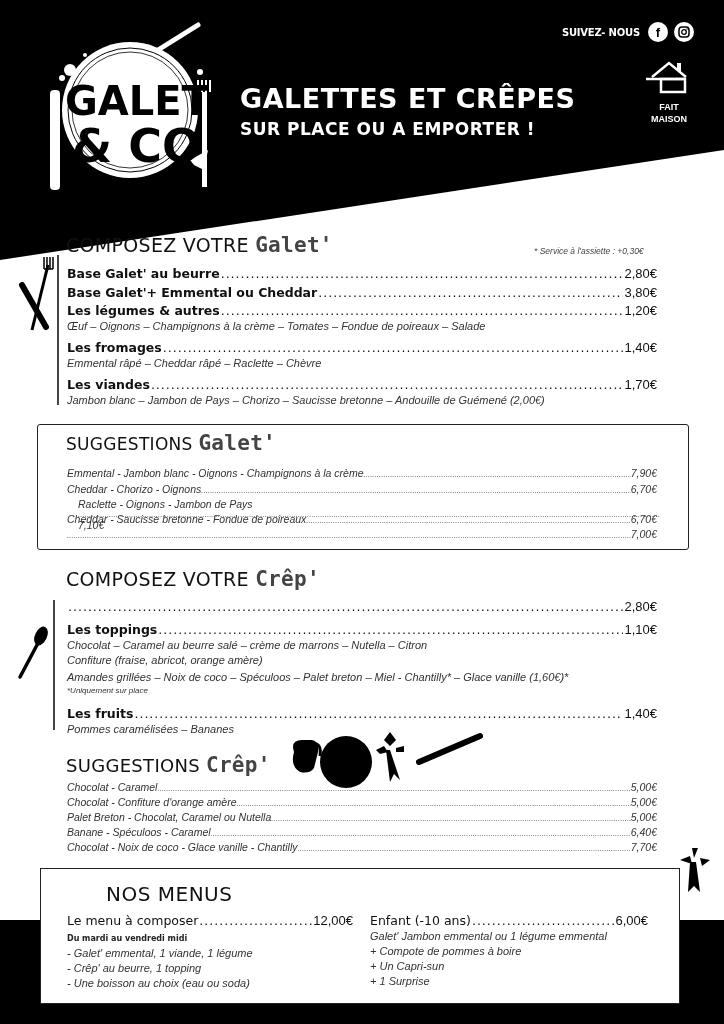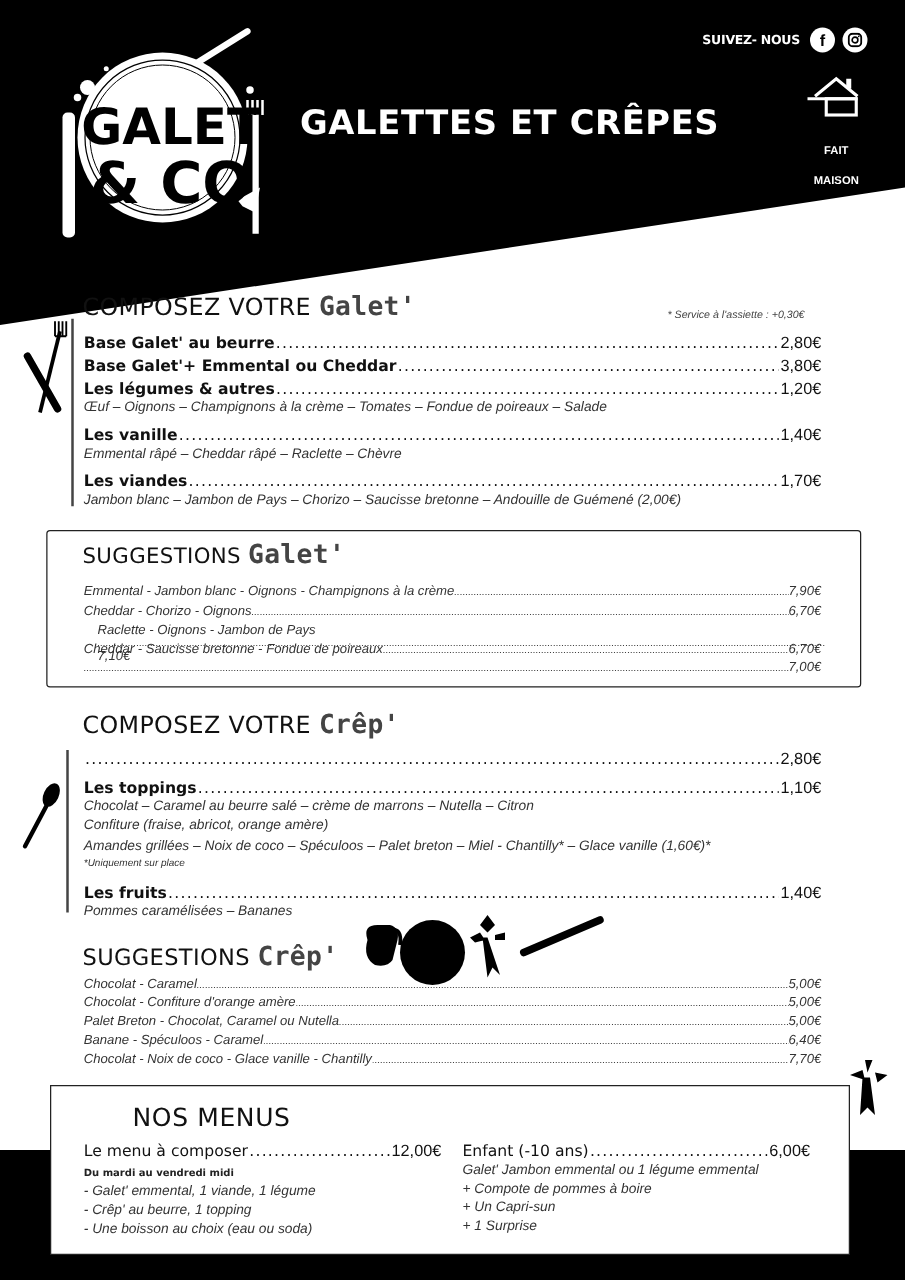--- a/index.html
+++ b/index.html
@@ -10,21 +10,21 @@
   .header-bg { position: absolute; left: 0; top: 0; width: 724px; height: 260px; }
   .footer-bg { position: absolute; left: 0; top: 900px; width: 724px; height: 124px; }
 
   .logo { position: absolute; left: 40px; top: 10px; width: 180px; height: 185px; }
 
   .social { position: absolute; right: 30px; top: 22px; display: flex; align-items: center; gap: 6px; }
   .social-label { color: #fff; font-family: "DejaVu Sans", sans-serif; font-size: 10px; font-weight: bold; letter-spacing: -0.2px; margin-right: 2px; }
   .social-icon { width: 20px; height: 20px; border-radius: 50%; background: #fff; color: #000; display: flex; align-items: center; justify-content: center; font-weight: bold; font-size: 13px; }
 
   .fait { position: absolute; left: 644px; top: 60px; width: 50px; text-align: center; color: #fff; }
-  .fait-text { font-size: 9px; font-weight: bold; line-height: 10px; margin-top: 14px; }
+  .fait-text { font-size: 9px; font-weight: bold; line-height: 10px; margin-top: 2px; }
 
   .headline { position: absolute; left: 240px; top: 83px; color: #fff; }
   .headline-1 { font-family: "DejaVu Sans", sans-serif; font-size: 27px; font-weight: bold; letter-spacing: 0.5px; line-height: 32px; }
   .headline-2 { font-family: "DejaVu Sans", sans-serif; font-size: 17px; font-weight: bold; letter-spacing: 0.5px; margin-top: 4px; }
 
   .section-title { position: absolute; font-family: "DejaVu Sans", sans-serif; font-size: 19px; letter-spacing: 0.3px; color: #111; white-space: nowrap; }
   .section-title .brand { font-family: "DejaVu Sans Mono", monospace; font-weight: bold; color: #444; font-size: 21px; }
 
   .note { position: absolute; font-style: italic; font-size: 8.5px; color: #444; }
 
@@ -98,20 +98,21 @@
     <rect x="33" y="3" width="4" height="8" fill="#fff"></rect>
     <line x1="2" y1="19" x2="42" y2="19" stroke="#fff" stroke-width="2.5"></line>
     <rect x="17" y="19" width="24" height="13" fill="none" stroke="#fff" stroke-width="2.5"></rect>
   </svg>
   <div class="fait-text">FAIT</div>
   <div class="fait-text">MAISON</div>
 </div>
 
 <div class="headline">
   <div class="headline-1">GALETTES ET CRÊPES</div>
+  <div class="headline-2">SUR PLACE OU A EMPORTER !</div>
 </div>
 
 <div class="section-title" style="left:66px; top:233px;">
   <span>COMPOSEZ VOTRE </span><span class="brand">Galet'</span>
 </div>
 <div class="note" style="left:534px; top:246px;">* Service à l'assiette : +0,30€</div>
 
 <svg style="position:absolute; left:18px; top:255px;" width="40" height="80" viewBox="0 0 40 80">
   <line x1="30" y1="10" x2="14" y2="75" stroke="#000" stroke-width="3"></line>
   <path d="M26 2 v12 M29 2 v12 M32 2 v12 M35 2 v12 M26 14 h9" stroke="#000" stroke-width="1.5" fill="none"></path>
@@ -130,21 +131,21 @@
     <span class="price">3,80€</span>
 </div>
 <div class="item-row" style="left:67px; top:303px; width:590px;">
   <span class="label">Les légumes &amp; autres</span>
     <span class="dots"></span>
     <span class="price">1,20€</span>
 </div>
 <div class="desc" style="left:67px; top:320px;">Œuf – Oignons – Champignons à la crème – Tomates – Fondue de poireaux  – Salade</div>
 
 <div class="item-row" style="left:67px; top:340px; width:590px;">
-  <span class="label">Les vanille</span>
+  <span class="label">Les fromages</span>
     <span class="dots"></span>
     <span class="price">1,40€</span>
 </div>
 <div class="desc" style="left:67px; top:357px;">Emmental râpé – Cheddar râpé – Raclette – Chèvre</div>
 
 <div class="item-row" style="left:67px; top:377px; width:590px;">
   <span class="label">Les viandes</span>
     <span class="dots"></span>
     <span class="price">1,70€</span>
 </div>

